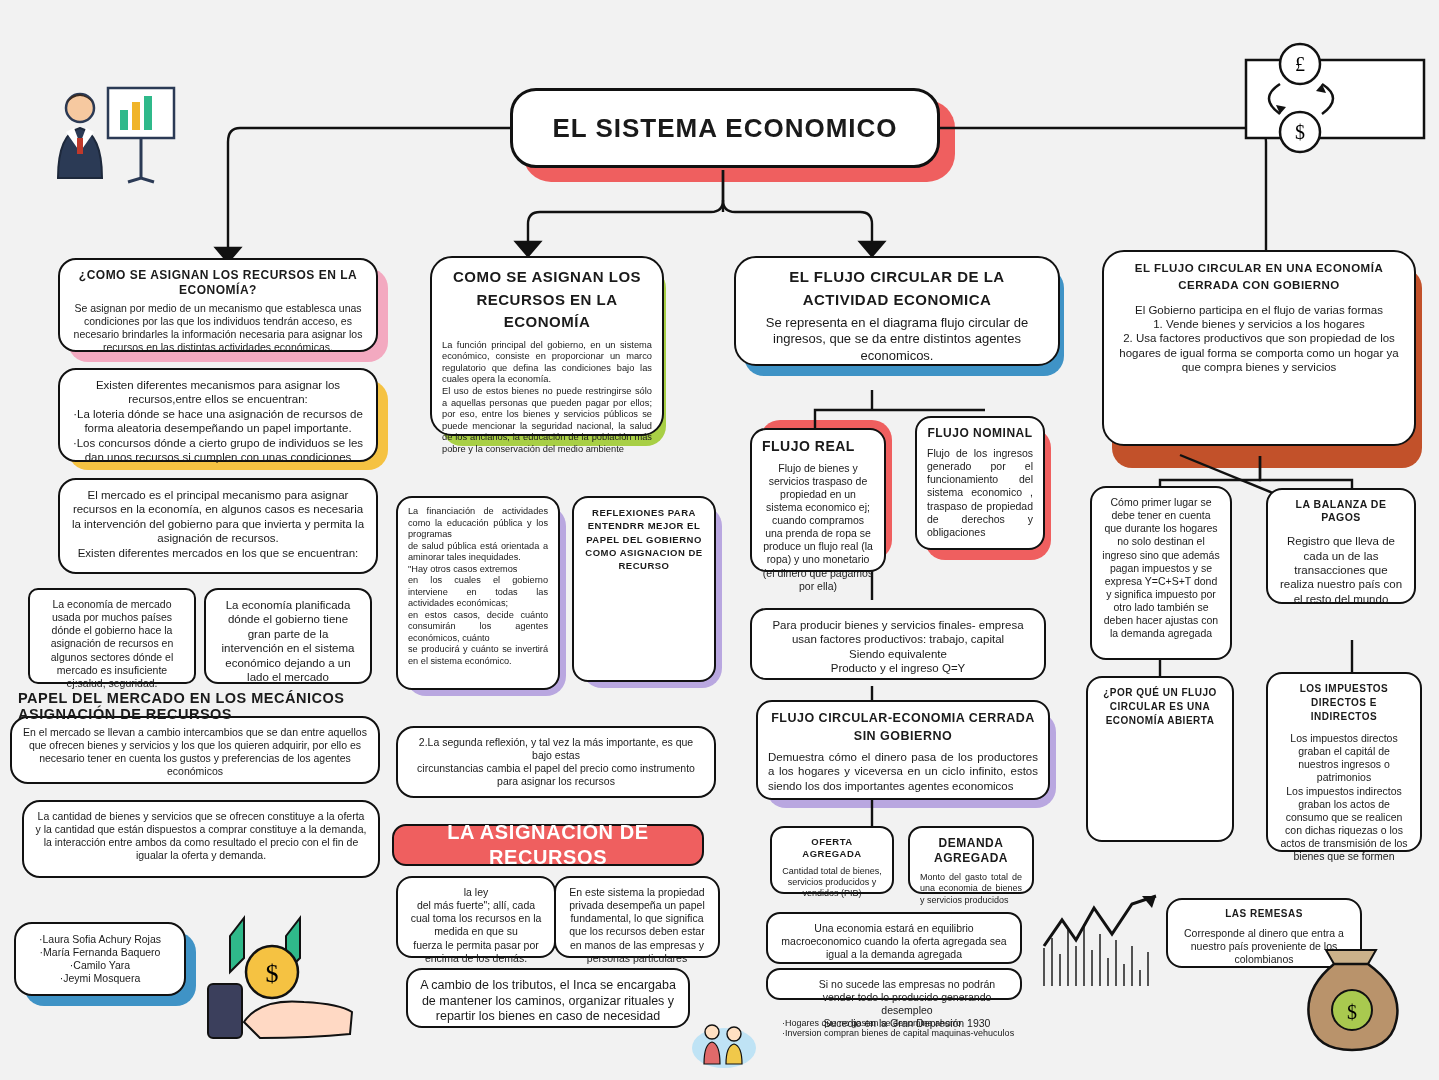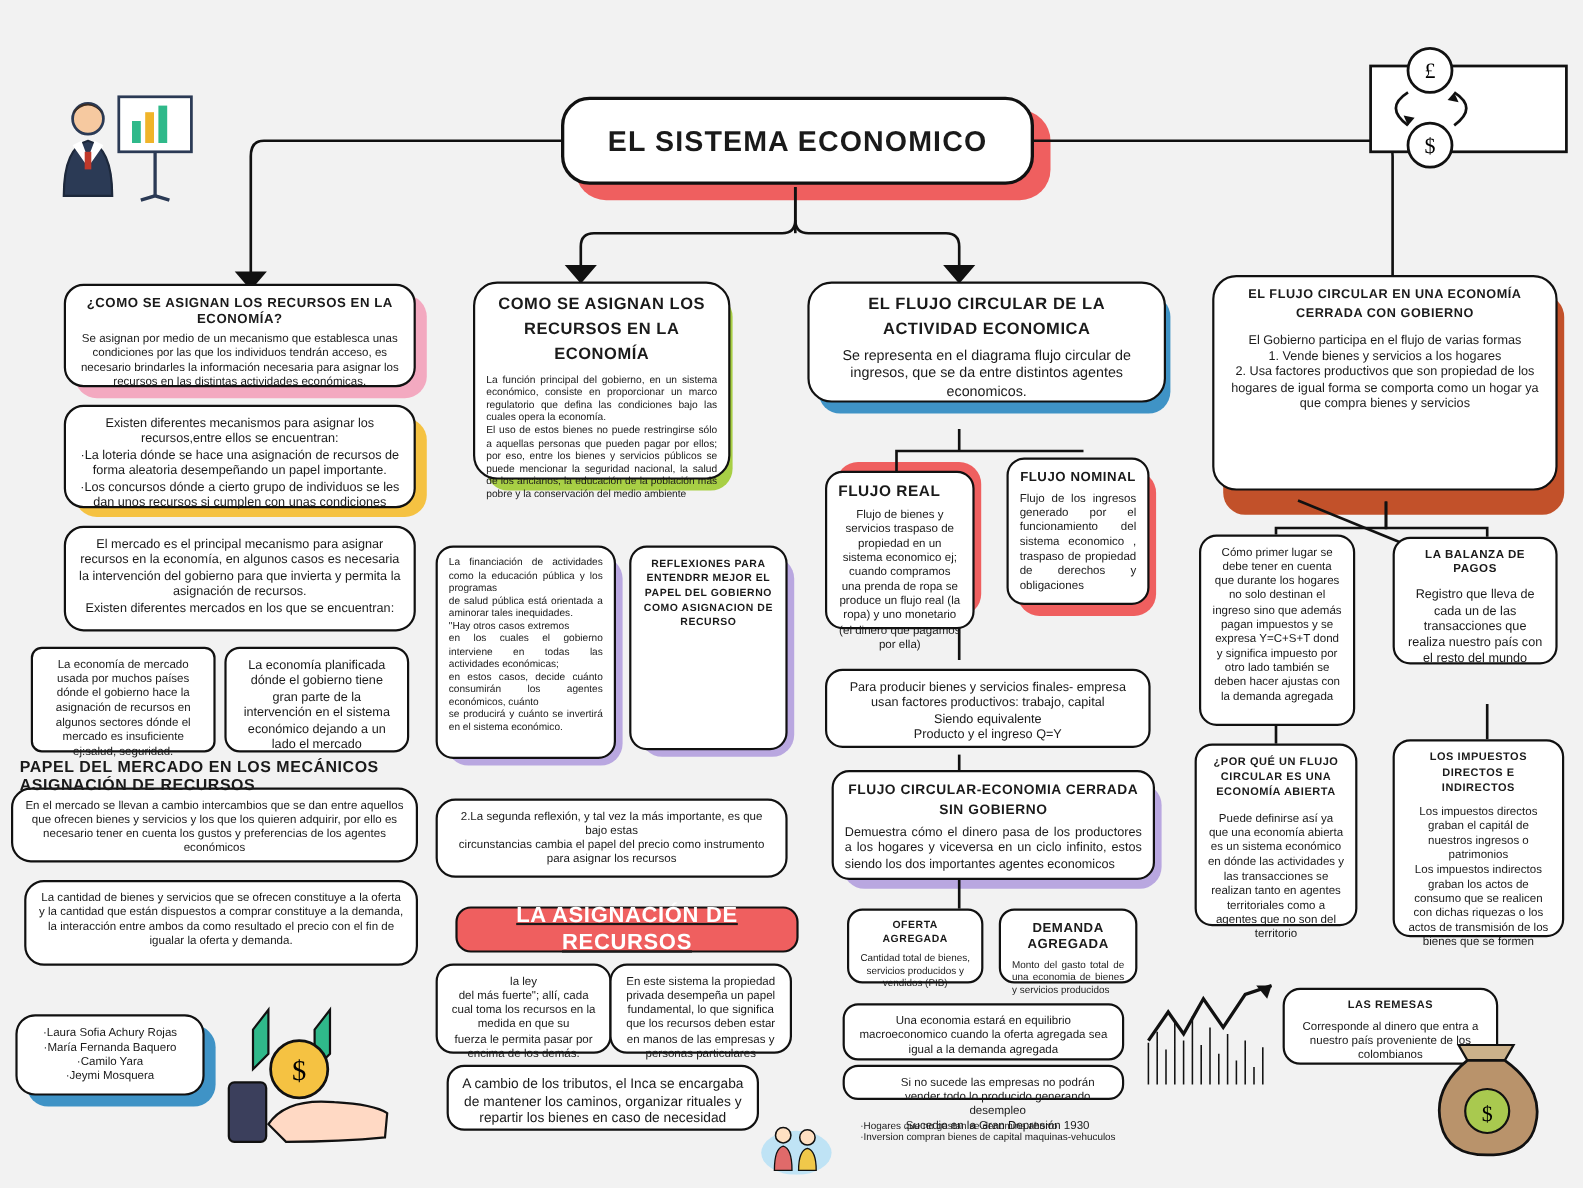--- a/index.html
+++ b/index.html
@@ -120,21 +120,21 @@
 <div class="shadow" style="left:582px;top:506px;width:140px;height:182px;background:#b9a7e0;"></div>
 <div class="node" style="left:572px;top:496px;width:144px;height:186px;border-radius:16px;">
   <div class="h-title" style="font-size:9.5px;line-height:1.4;">REFLEXIONES PARA ENTENDRR MEJOR EL PAPEL DEL GOBIERNO COMO ASIGNACION DE RECURSO</div>
 </div>
 
 <div class="node" style="left:396px;top:726px;width:320px;height:72px;">
   <div class="body-s" style="white-space:pre-line;">2.La segunda reflexión, y tal vez la más importante, es que bajo estas
 circunstancias cambia el papel del precio como instrumento para asignar los recursos</div>
 </div>
 
-<div class="node" style="left:414px;top:824px;width:312px;height:42px;background:#ef5f5f;border-radius:14px;display:flex;align-items:center;text-decoration:underline;">
+<div class="node" style="left:392px;top:824px;width:312px;height:42px;background:#ef5f5f;border-radius:14px;display:flex;align-items:center;">
   <span style="font-size:20px;font-weight:bold;letter-spacing:.6px;color:#fff;">LA ASIGNACIÓN DE RECURSOS</span>
 </div>
 
 <div class="node" style="left:396px;top:876px;width:160px;height:82px;border-radius:16px;">
   <div class="body-s" style="white-space:pre-line;">la ley
 del más fuerte"; allí, cada cual toma los recursos en la medida en que su
 fuerza le permita pasar por encima de los demás.</div>
 </div>
 
 <div class="node" style="left:554px;top:876px;width:166px;height:82px;border-radius:16px;">
@@ -209,21 +209,20 @@
   <div class="body-s" style="text-align:center;">Cómo primer lugar se debe tener en cuenta que durante los hogares no solo destinan el ingreso sino que además pagan impuestos y se expresa Y=C+S+T dond y significa impuesto por otro lado también se deben hacer ajustas con la demanda agregada</div>
 </div>
 
 <div class="node" style="left:1266px;top:488px;width:150px;height:116px;border-radius:16px;">
   <div class="h-title" style="font-size:10.5px;">LA BALANZA DE PAGOS</div>
   <div class="body-m" style="margin-top:10px;">Registro que lleva de cada un de las transacciones que realiza nuestro país con el resto del mundo</div>
 </div>
 
 <div class="node" style="left:1086px;top:676px;width:148px;height:166px;border-radius:16px;">
   <div class="h-title" style="font-size:10px;line-height:1.4;">¿POR QUÉ UN FLUJO CIRCULAR ES UNA ECONOMÍA ABIERTA</div>
-  <div class="body-s" style="margin-top:10px;">Puede definirse así ya que una economía abierta es un sistema económico en dónde las actividades y las transacciones se realizan tanto en agentes territoriales como a agentes que no son del territorio</div>
 </div>
 
 <div class="node" style="left:1266px;top:672px;width:156px;height:180px;border-radius:16px;">
   <div class="h-title" style="font-size:10px;line-height:1.4;">LOS IMPUESTOS DIRECTOS E INDIRECTOS</div>
   <div class="body-s" style="margin-top:8px;white-space:pre-line;">Los impuestos directos graban el capitál de nuestros ingresos o patrimonios
 Los impuestos indirectos graban los actos de consumo que se realicen con dichas riquezas o los actos de transmisión de los bienes que se formen</div>
 </div>
 
 <div class="node" style="left:1166px;top:898px;width:196px;height:70px;border-radius:16px;">
   <div class="h-title" style="font-size:10px;">LAS REMESAS</div>

